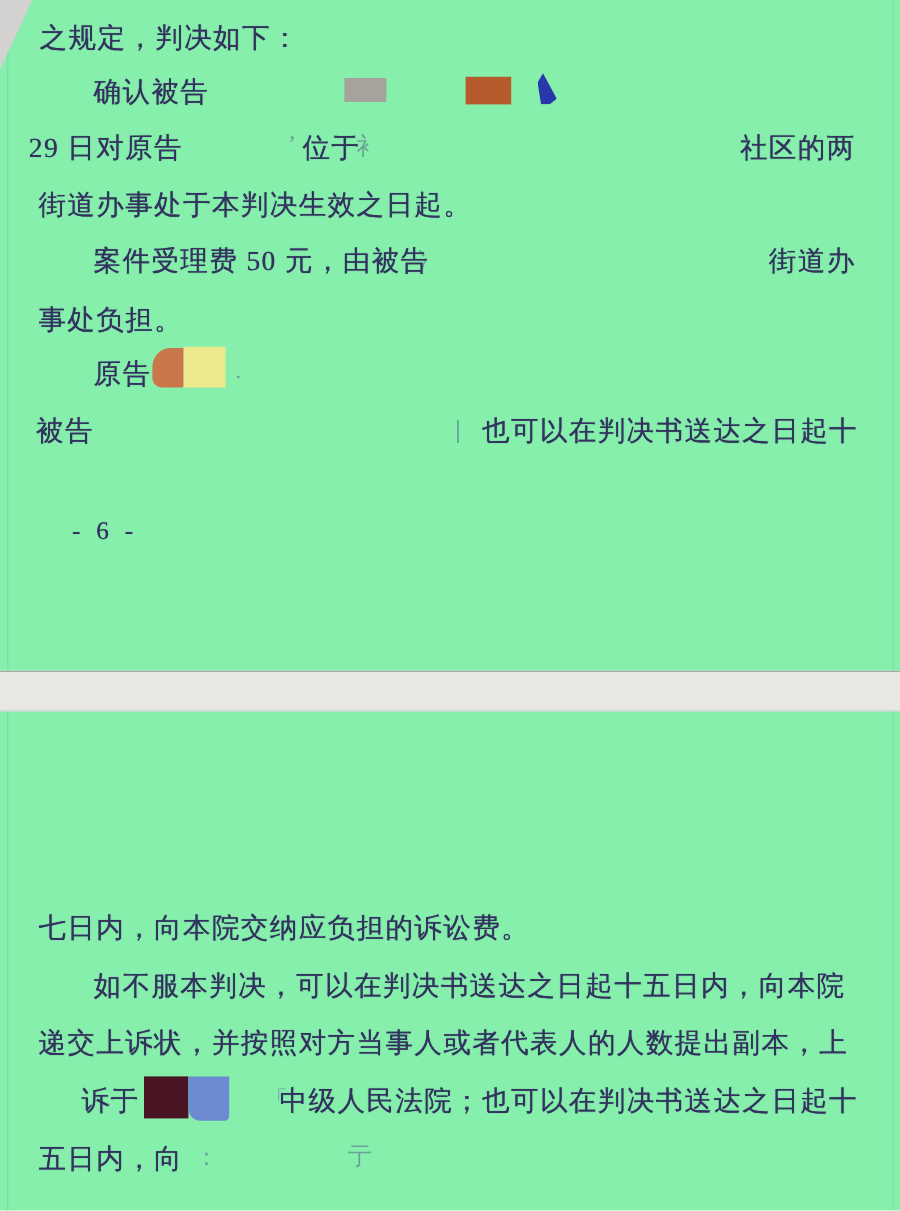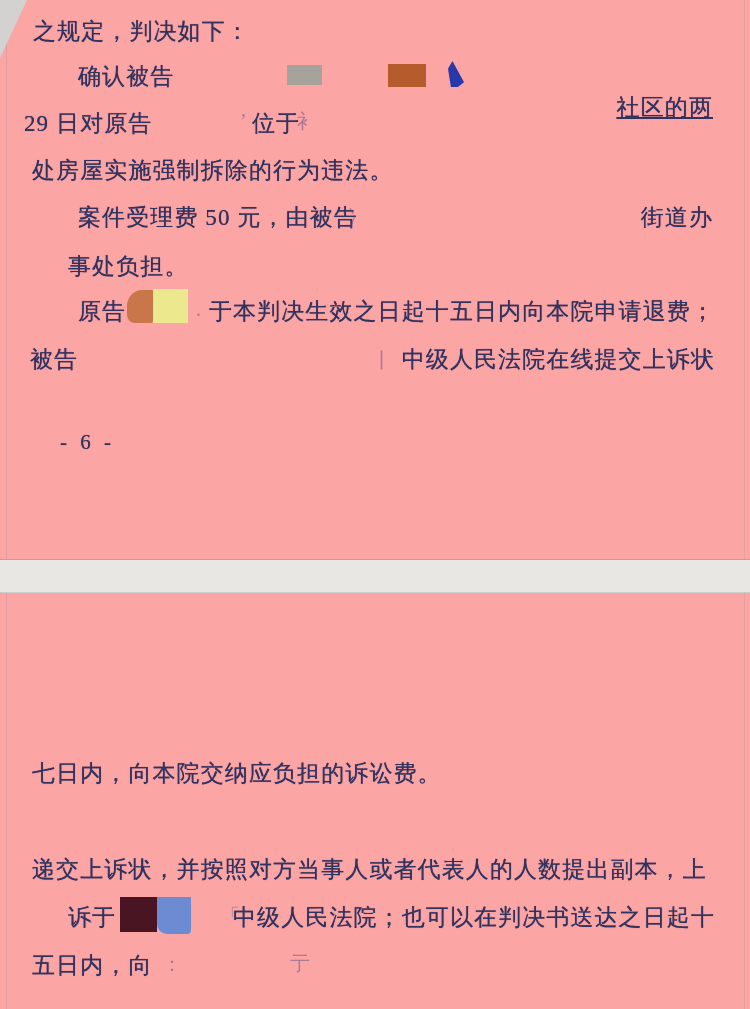--- a/index.html
+++ b/index.html
@@ -1,21 +1,21 @@
 <!DOCTYPE html>
 <html><head>
 <meta charset="utf-8">
 <style>
   html,body { margin:0; padding:0; background:#ffffff; }
   .canvas {
     position:relative; width:750px; height:1009px; overflow:hidden;
     background:#ffffff;
     font-family:"Liberation Serif","DejaVu Serif",serif;
   }
-  .page { position:absolute; left:0; width:750px; background:#fca5a5; }
+  .page { position:absolute; left:0; width:750px; background:#86efac; }
   .page::before { 
     content:""; position:absolute; left:6px; top:0; bottom:0; width:1px;
     background:rgba(120,120,125,0.18);
   }
   .page::after { 
     content:""; position:absolute; right:5px; top:0; bottom:0; width:1px;
     background:rgba(120,120,125,0.14);
   }
   .page1 { top:0; height:559px; }
   .page2 { top:593px; height:416px; }
@@ -62,49 +62,49 @@
 
     <div class="tl" style="left:78px; top:61px;">确认被告</div>
     <div class="box box-gray" style="background: rgb(166, 162, 156);"></div>
     <div class="box box-orange" style="background: rgb(182, 92, 44);"></div>
     <div class="box mark-blue" style="background: rgb(40, 56, 170);"></div>
 
     <div class="tl" style="left:24px; top:108px;">29 日对原告</div>
     <div class="fm" style="left:240px; top:110px;">ʼ</div>
     <div class="tl" style="left:252px; top:108px;">位于</div>
     <div class="fm" style="left:297px; top:108px;">衤</div>
-    <div class="tl" style="right:37px; top:92px;text-decoration:underline;">社区的两</div>
+    <div class="tl" style="right:37px; top:108px;">社区的两</div>
 
-    <div class="tl" style="left:32px; top:155px;">处房屋实施强制拆除的行为违法。</div>
+    <div class="tl" style="left:32px; top:155px;">街道办事处于本判决生效之日起。</div>
 
     <div class="tl" style="left:78px; top:202px;">案件受理费 50 元，由被告</div>
     <div class="fm" style="left:348px; top:205px;">冫</div>
     <div class="tl" style="right:37px; top:202px;">街道办</div>
 
-    <div class="tl" style="left:32px; top:251px;margin-left:36px;">事处负担。</div>
+    <div class="tl" style="left:32px; top:251px;">事处负担。</div>
 
     <div class="tl" style="left:78px; top:296px;">原告</div>
     <div class="box box-orange-rd" style="background: rgb(201, 118, 74);"></div>
     <div class="box box-yellow" style="background: rgb(236, 232, 142);"></div>
     <div class="fm" style="left:196px; top:298px;">.</div>
-    <div class="tl" style="right:35px; top:296px;">于本判决生效之日起十五日内向本院申请退费；</div>
 
     <div class="tl" style="left:30px; top:344px;">被告</div>
     <div class="fm" style="left:372px; top:347px;">丨</div>
-    <div class="tl" style="right:35px; top:344px;">中级人民法院在线提交上诉状</div>
+    <div class="tl" style="right:35px; top:344px;">也可以在判决书送达之日起十</div>
 
     <div class="tl pagenum" style="left:60px; top:430px;">- 6 -</div>
   </div>
 
   <div class="separator"></div>
 
   <div class="page page2"></div>
 
   <div class="tl" style="left:32px; top:758px;text-align:right;">七日内，向本院交纳应负担的诉讼费。</div>
 
+  <div class="tl" style="left:78px; top:806px;">如不服本判决，可以在判决书送达之日起十五日内，向本院</div>
 
   <div class="tl" style="left:32px; top:854px;text-align:center;">递交上诉状，并按照对方当事人或者代表人的人数提出副本，上</div>
 
   <div class="tl" style="left:32px; top:902px;margin-left:36px;">诉于</div>
   <div class="fm" style="left:88px; top:905px;">.</div>
   <div class="box box-maroon" style="background: rgb(73, 21, 35);"></div>
   <div class="box box-blue" style="background: rgb(108, 139, 211);"></div>
   <div class="fm" style="left:220px; top:903px;">「</div>
   <div class="tl" style="left:32px; top:950px;">五日内，向</div>
 

